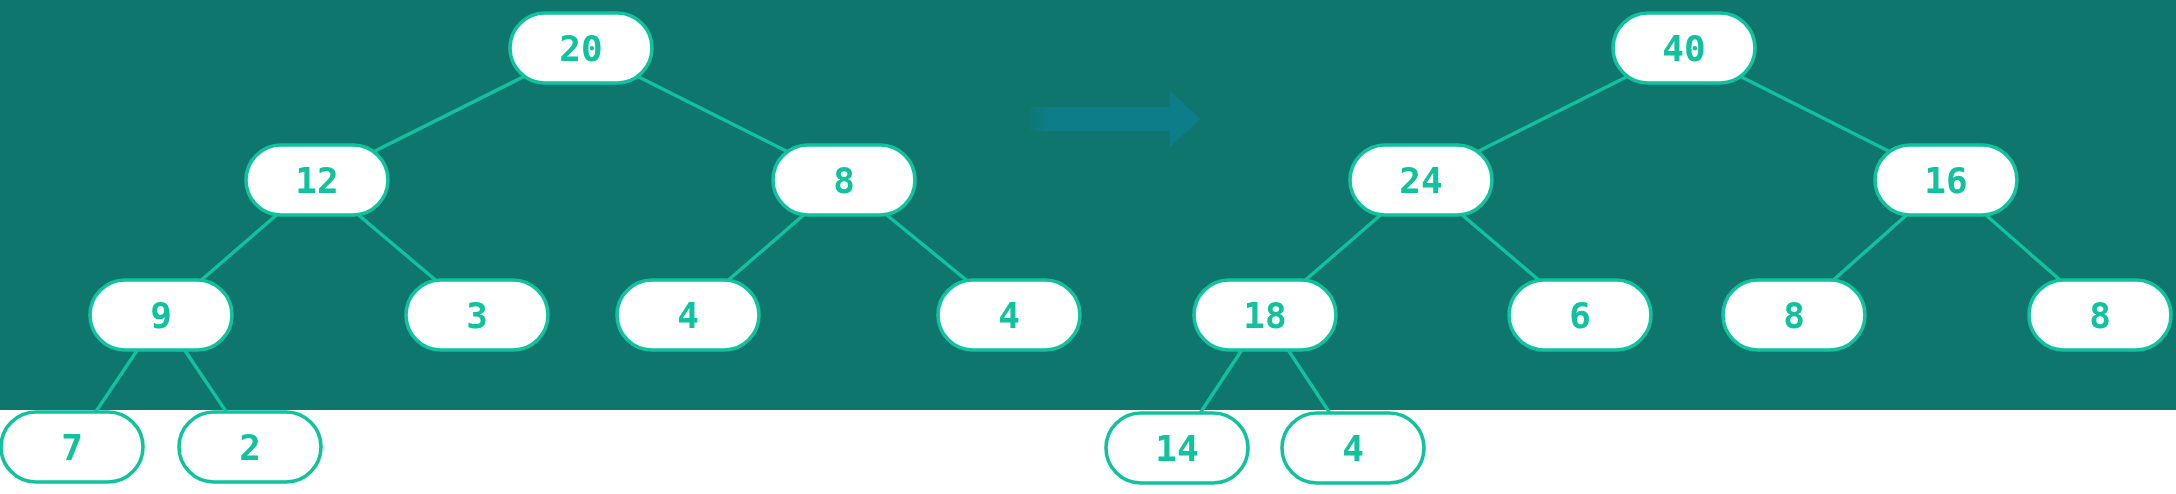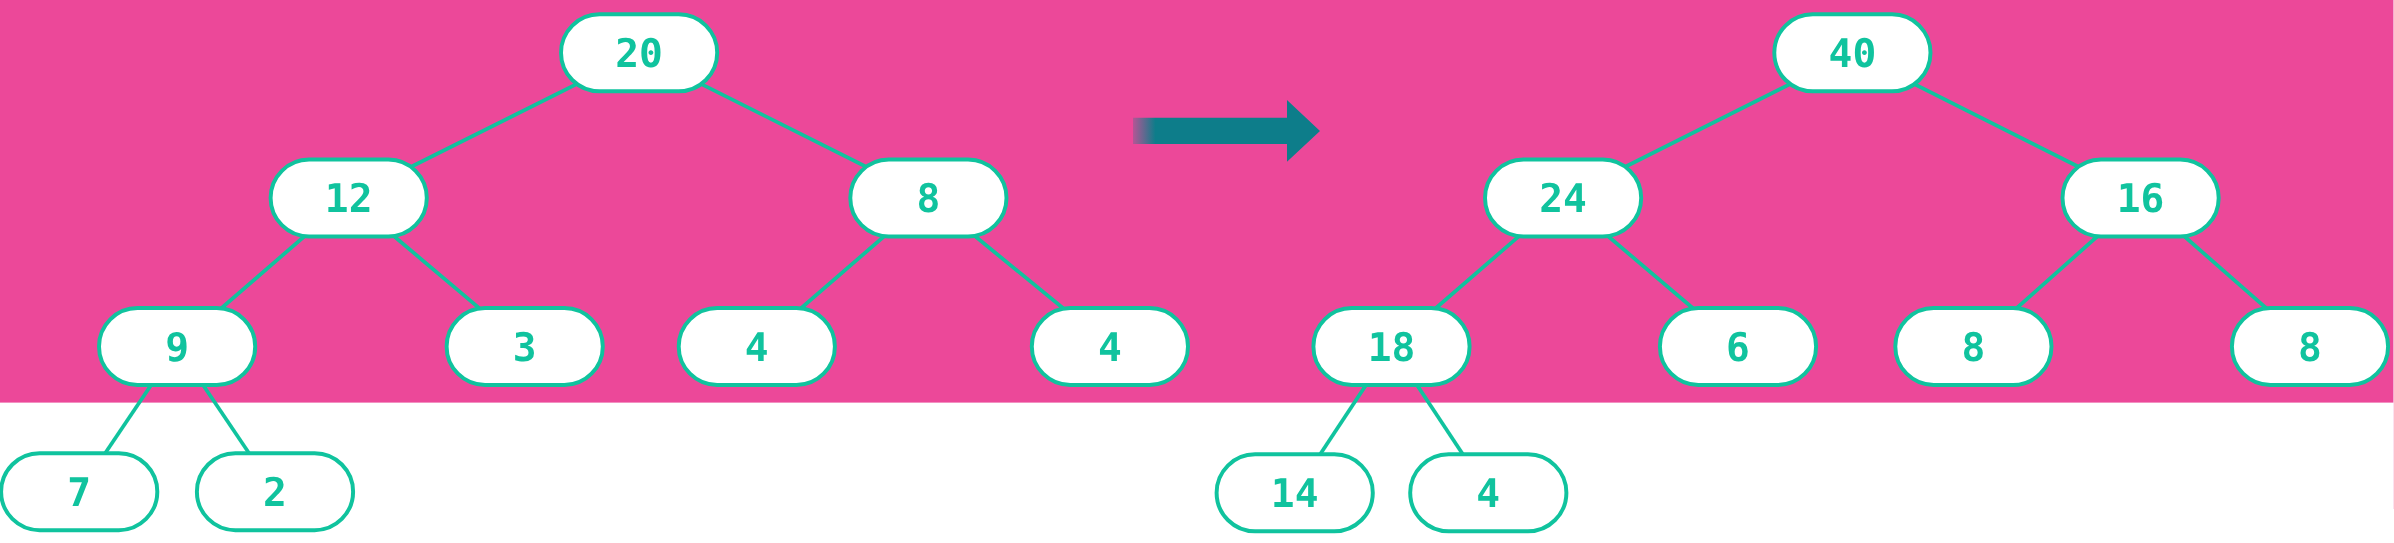--- a/index.html
+++ b/index.html
@@ -9,22 +9,22 @@
   }
   body {
     width: 2176px;
     height: 494px;
     overflow: hidden;
     font-family: "DejaVu Sans Mono", monospace;
   }
   .stage {
     position: relative;
     width: 2176px;
-    height: 366px;
-    background: #ec4899;
+    height: 410px;
+    background: #0f766e;
     text-align: right;
   }
   svg { display: block; }
   .tree-edge {
     fill: none;
     stroke-width: 3.4;
   }
   .tree-node-shape {
     fill: #ffffff;
     stroke-width: 3.6;

